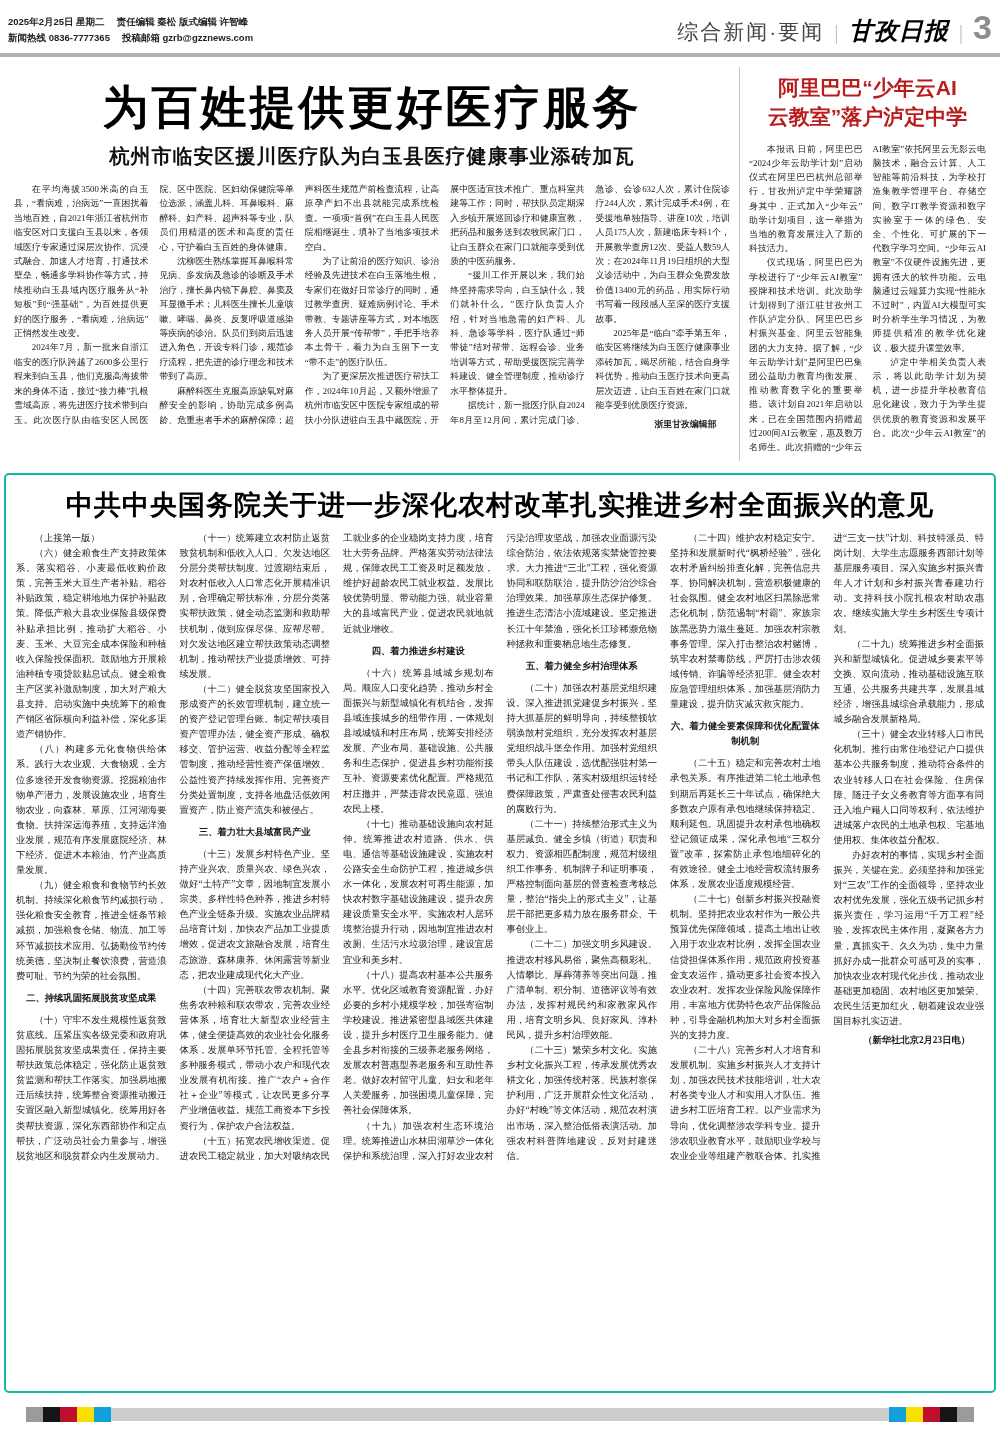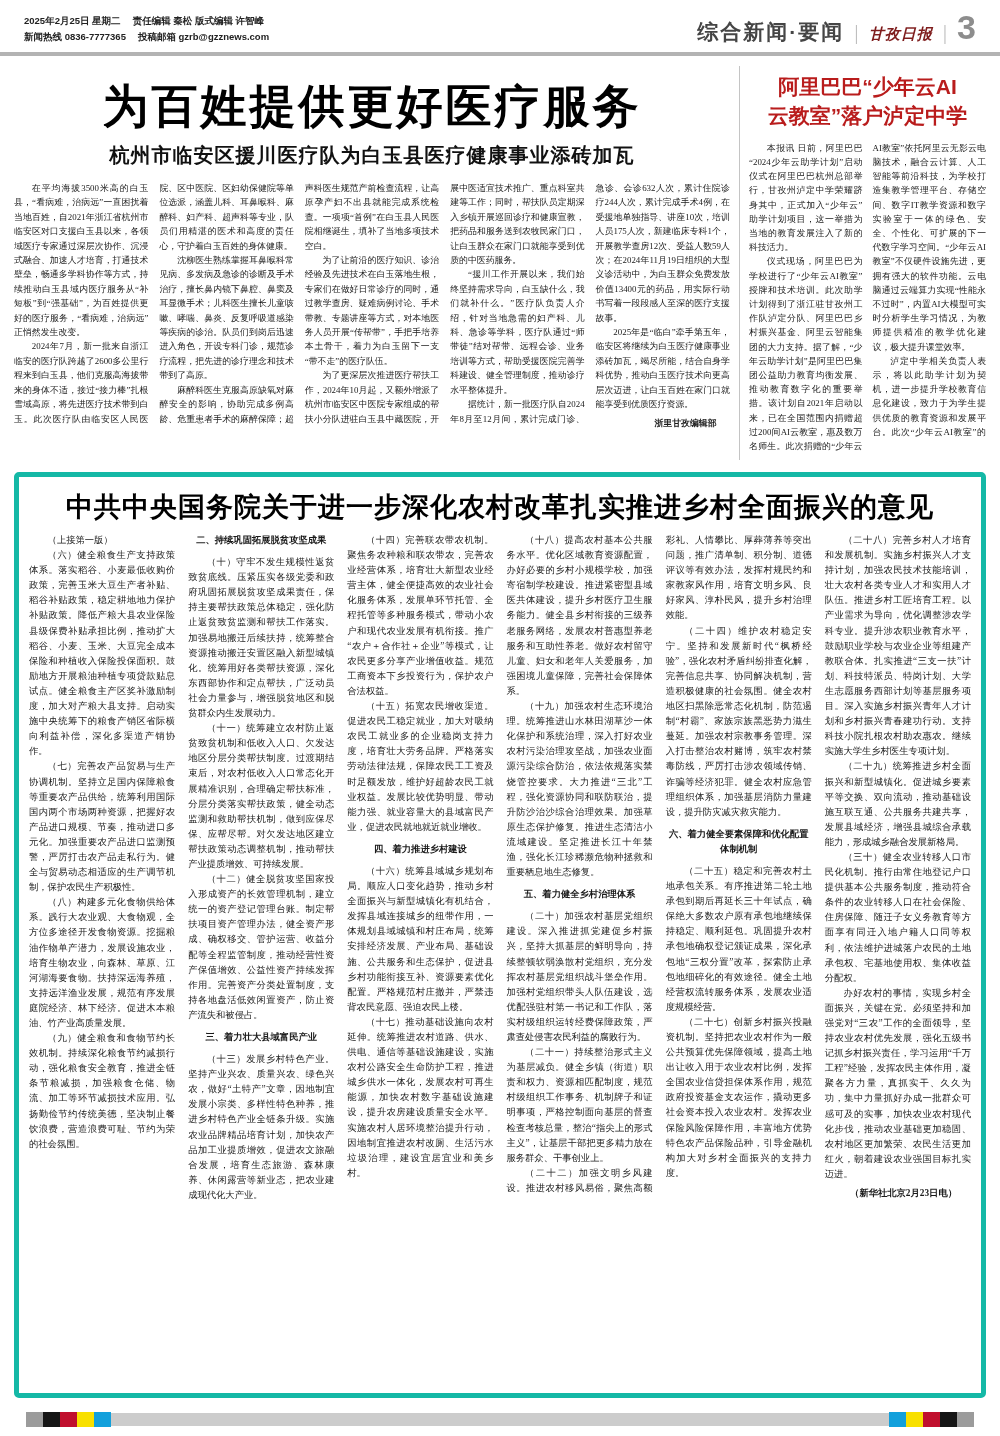--- a/index.html
+++ b/index.html
@@ -1,44 +1,44 @@
 <!DOCTYPE html>
 <html lang="zh"><head>
 <meta charset="utf-8">
 <style>
   html,body{margin:0;padding:0;background:#e8e8e8;}
   .page{position:relative;width:1000px;height:1436px;margin:0 auto;background:#ffffff;
         font-family:"Liberation Serif",serif;color:#1a1a1a;overflow:hidden;}
   
-  .masthead{display:flex;justify-content:space-between;align-items:flex-end;padding:12px 24px 4px;}
+  .masthead{display:flex;justify-content:space-between;align-items:flex-end;padding:12px 8px 4px;}
   .mh-left{font-family:"Liberation Sans",sans-serif;font-size:9.5px;line-height:1.75;color:#222;font-weight:700;}
   .mh-left span{margin-right:12px;}
   .mh-right{display:flex;align-items:baseline;gap:10px;}
-  .section-label{font-family:"Liberation Sans",sans-serif;font-size:21px;font-weight:700;color:#454545;letter-spacing:2px;}
+  .section-label{font-family:"Liberation Sans",sans-serif;font-size:21px;font-weight:400;color:#454545;letter-spacing:2px;}
   .mh-sep{color:#bfbfbf;font-size:22px;font-weight:300;}
-  .brand{font-size:15px;font-weight:900;font-style:italic;color:#7f1d1d;letter-spacing:1px;text-align:right;}
+  .brand{font-size:24px;font-weight:900;font-style:italic;color:#000000;letter-spacing:1px;text-align:right;}
   .pageno{font-family:"Liberation Sans",sans-serif;font-size:34px;font-weight:900;color:#8d8d8d;line-height:.9;}
   .rule{height:4px;background:#b3b3b3;margin:2px 0 0;}
   
   .top{display:flex;padding:4px 14px 0;height:404px;}
   .main-article{width:716px;}
   .main-title{font-family:"Liberation Sans",sans-serif;font-size:46px;font-weight:900;letter-spacing:3px;
               text-align:center;margin:16px 0 4px;color:#000;}
   .main-subtitle{font-family:"Liberation Sans",sans-serif;font-size:20px;font-weight:700;letter-spacing:1px;
                  text-align:center;margin:2px 0 12px;color:#111;}
   .main-body{height:266px;column-count:5;column-gap:11px;font-size:8.9px;line-height:14.4px;
              text-align:justify;overflow:hidden;}
   .vdiv{width:1px;background:#c4c4c4;margin:6px 9px 4px 9px;}
   .side-article{flex:1;}
   .side-title{font-family:"Liberation Sans",sans-serif;font-size:21px;font-weight:800;line-height:1.4;
               text-align:center;margin:12px 0 10px;color:#b91c1c;}
   .side-body{height:322px;column-count:2;column-gap:10px;font-size:8.9px;line-height:14.2px;
              text-align:justify;overflow:hidden;}
   
-  .doc-box{margin:8px 14px 0;border:5px solid #14b8a6;border-radius:5px;padding:4px 10px 8px;}
+  .doc-box{margin:8px 4px 0;border:2px solid #14b8a6;border-radius:5px;padding:4px 10px 8px;}
   .doc-title{font-family:"Liberation Sans",sans-serif;font-size:27px;font-weight:900;letter-spacing:1px;
              text-align:center;margin:8px 0 8px;color:#000;}
   .doc-body{height:852px;column-count:6;column-gap:13px;font-size:9.3px;line-height:15.1px;
             text-align:justify;overflow:hidden;}
   
   .col-p{margin:0;text-indent:2em;}
   .col-note{margin:0;text-indent:2em;}
   .col-h{margin:7px 0;text-indent:0;text-align:center;font-weight:800;
          font-family:"Liberation Sans",sans-serif;break-after:avoid;}
   .col-by{margin:4px 0 0;text-indent:0;text-align:right;padding-right:1.5em;font-weight:700;}
@@ -103,40 +103,40 @@
           <p class="col-p">泸定中学相关负责人表示，将以此助学计划为契机，进一步提升学校教育信息化建设，致力于为学生提供优质的教育资源和发展平台。此次“少年云AI教室”的引入，是泸定中学探索未来教育模式的又一重要举措。</p>
         </div>
     </article>
   </section>
 
   <section class="doc-box">
     <h2 class="doc-title">中共中央国务院关于进一步深化农村改革扎实推进乡村全面振兴的意见</h2>
     <div class="doc-body">
         <p class="col-note">（上接第一版）</p>
         <p class="col-p">（六）健全粮食生产支持政策体系。落实稻谷、小麦最低收购价政策，完善玉米大豆生产者补贴、稻谷补贴政策，稳定耕地地力保护补贴政策。降低产粮大县农业保险县级保费补贴承担比例，推动扩大稻谷、小麦、玉米、大豆完全成本保险和种植收入保险投保面积。鼓励地方开展粮油种植专项贷款贴息试点。健全粮食主产区奖补激励制度，加大对产粮大县支持。启动实施中央统筹下的粮食产销区省际横向利益补偿，深化多渠道产销协作。</p>
-        <p class="col-p">（七）完善农产品贸易与生产协调机制。坚持立足国内保障粮食等重要农产品供给，统筹利用国际国内两个市场两种资源，把握好农产品进口规模、节奏，推动进口多元化。加强重要农产品进口监测预警，严厉打击农产品走私行为。健全与贸易动态相适应的生产调节机制，保护农民生产积极性。</p>
         <p class="col-p">（八）构建多元化食物供给体系。践行大农业观、大食物观，全方位多途径开发食物资源。挖掘粮油作物单产潜力，发展设施农业，培育生物农业，向森林、草原、江河湖海要食物。扶持深远海养殖，支持远洋渔业发展，规范有序发展庭院经济、林下经济。促进木本粮油、竹产业高质量发展。</p>
         <p class="col-p">（九）健全粮食和食物节约长效机制。持续深化粮食节约减损行动，强化粮食安全教育，推进全链条节粮减损，加强粮食仓储、物流、加工等环节减损技术应用。弘扬勤俭节约传统美德，坚决制止餐饮浪费，营造浪费可耻、节约为荣的社会氛围。</p>
         <p class="col-h">二、持续巩固拓展脱贫攻坚成果</p>
         <p class="col-p">（十）守牢不发生规模性返贫致贫底线。压紧压实各级党委和政府巩固拓展脱贫攻坚成果责任，保持主要帮扶政策总体稳定，强化防止返贫致贫监测和帮扶工作落实。加强易地搬迁后续扶持，统筹整合资源推动搬迁安置区融入新型城镇化。统筹用好各类帮扶资源，深化东西部协作和定点帮扶，广泛动员社会力量参与，增强脱贫地区和脱贫群众内生发展动力。</p>
         <p class="col-p">（十一）统筹建立农村防止返贫致贫机制和低收入人口、欠发达地区分层分类帮扶制度。过渡期结束后，对农村低收入人口常态化开展精准识别，合理确定帮扶标准，分层分类落实帮扶政策，健全动态监测和救助帮扶机制，做到应保尽保、应帮尽帮。对欠发达地区建立帮扶政策动态调整机制，推动帮扶产业提质增效、可持续发展。</p>
         <p class="col-p">（十二）健全脱贫攻坚国家投入形成资产的长效管理机制，建立统一的资产登记管理台账。制定帮扶项目资产管理办法，健全资产形成、确权移交、管护运营、收益分配等全程监管制度，推动经营性资产保值增效、公益性资产持续发挥作用。完善资产分类处置制度，支持各地盘活低效闲置资产，防止资产流失和被侵占。</p>
         <p class="col-h">三、着力壮大县域富民产业</p>
         <p class="col-p">（十三）发展乡村特色产业。坚持产业兴农、质量兴农、绿色兴农，做好“土特产”文章，因地制宜发展小宗类、多样性特色种养，推进乡村特色产业全链条升级。实施农业品牌精品培育计划，加快农产品加工业提质增效，促进农文旅融合发展，培育生态旅游、森林康养、休闲露营等新业态，把农业建成现代化大产业。</p>
         <p class="col-p">（十四）完善联农带农机制。聚焦务农种粮和联农带农，完善农业经营体系，培育壮大新型农业经营主体，健全便捷高效的农业社会化服务体系，发展单环节托管、全程托管等多种服务模式，带动小农户和现代农业发展有机衔接。推广“农户＋合作社＋企业”等模式，让农民更多分享产业增值收益。规范工商资本下乡投资行为，保护农户合法权益。</p>
         <p class="col-p">（十五）拓宽农民增收渠道。促进农民工稳定就业，加大对吸纳农民工就业多的企业稳岗支持力度，培育壮大劳务品牌。严格落实劳动法律法规，保障农民工工资及时足额发放，维护好超龄农民工就业权益。发展比较优势明显、带动能力强、就业容量大的县域富民产业，促进农民就地就近就业增收。</p>
         <p class="col-h">四、着力推进乡村建设</p>
         <p class="col-p">（十六）统筹县域城乡规划布局。顺应人口变化趋势，推动乡村全面振兴与新型城镇化有机结合，发挥县域连接城乡的纽带作用，一体规划县域城镇和村庄布局，统筹安排经济发展、产业布局、基础设施、公共服务和生态保护，促进县乡村功能衔接互补、资源要素优化配置。严格规范村庄撤并，严禁违背农民意愿、强迫农民上楼。</p>
         <p class="col-p">（十七）推动基础设施向农村延伸。统筹推进农村道路、供水、供电、通信等基础设施建设，实施农村公路安全生命防护工程，推进城乡供水一体化，发展农村可再生能源，加快农村数字基础设施建设，提升农房建设质量安全水平。实施农村人居环境整治提升行动，因地制宜推进农村改厕、生活污水垃圾治理，建设宜居宜业和美乡村。</p>
         <p class="col-p">（十八）提高农村基本公共服务水平。优化区域教育资源配置，办好必要的乡村小规模学校，加强寄宿制学校建设。推进紧密型县域医共体建设，提升乡村医疗卫生服务能力。健全县乡村衔接的三级养老服务网络，发展农村普惠型养老服务和互助性养老。做好农村留守儿童、妇女和老年人关爱服务，加强困境儿童保障，完善社会保障体系。</p>
         <p class="col-p">（十九）加强农村生态环境治理。统筹推进山水林田湖草沙一体化保护和系统治理，深入打好农业农村污染治理攻坚战，加强农业面源污染综合防治，依法依规落实禁烧管控要求。大力推进“三北”工程，强化资源协同和联防联治，提升防沙治沙综合治理效果。加强草原生态保护修复。推进生态清洁小流域建设。坚定推进长江十年禁渔，强化长江珍稀濒危物种拯救和重要栖息地生态修复。</p>
         <p class="col-h">五、着力健全乡村治理体系</p>
         <p class="col-p">（二十）加强农村基层党组织建设。深入推进抓党建促乡村振兴，坚持大抓基层的鲜明导向，持续整顿软弱涣散村党组织，充分发挥农村基层党组织战斗堡垒作用。加强村党组织带头人队伍建设，选优配强驻村第一书记和工作队，落实村级组织运转经费保障政策，严肃查处侵害农民利益的腐败行为。</p>
         <p class="col-p">（二十一）持续整治形式主义为基层减负。健全乡镇（街道）职责和权力、资源相匹配制度，规范村级组织工作事务、机制牌子和证明事项，严格控制面向基层的督查检查考核总量，整治“指尖上的形式主义”，让基层干部把更多精力放在服务群众、干事创业上。</p>
         <p class="col-p">（二十二）加强文明乡风建设。推进农村移风易俗，聚焦高额彩礼、人情攀比、厚葬薄养等突出问题，推广清单制、积分制、道德评议等有效办法，发挥村规民约和家教家风作用，培育文明乡风、良好家风、淳朴民风，提升乡村治理效能。</p>
+        <p class="col-p">（二十三）繁荣乡村文化。实施乡村文化振兴工程，传承发展优秀农耕文化，加强传统村落、民族村寨保护利用，广泛开展群众性文化活动，办好“村晚”等文体活动，规范农村演出市场，深入整治低俗表演活动。加强农村科普阵地建设，反对封建迷信。</p>
         <p class="col-p">（二十四）维护农村稳定安宁。坚持和发展新时代“枫桥经验”，强化农村矛盾纠纷排查化解，完善信息共享、协同解决机制，营造积极健康的社会氛围。健全农村地区扫黑除恶常态化机制，防范遏制“村霸”、家族宗族黑恶势力滋生蔓延。加强农村宗教事务管理。深入打击整治农村赌博，筑牢农村禁毒防线，严厉打击涉农领域传销、诈骗等经济犯罪。健全农村应急管理组织体系，加强基层消防力量建设，提升防灾减灾救灾能力。</p>
         <p class="col-h">六、着力健全要素保障和优化配置体制机制</p>
         <p class="col-p">（二十五）稳定和完善农村土地承包关系。有序推进第二轮土地承包到期后再延长三十年试点，确保绝大多数农户原有承包地继续保持稳定、顺利延包。巩固提升农村承包地确权登记颁证成果，深化承包地“三权分置”改革，探索防止承包地细碎化的有效途径。健全土地经营权流转服务体系，发展农业适度规模经营。</p>
         <p class="col-p">（二十七）创新乡村振兴投融资机制。坚持把农业农村作为一般公共预算优先保障领域，提高土地出让收入用于农业农村比例，发挥全国农业信贷担保体系作用，规范政府投资基金支农运作，撬动更多社会资本投入农业农村。发挥农业保险风险保障作用，丰富地方优势特色农产品保险品种，引导金融机构加大对乡村全面振兴的支持力度。</p>
         <p class="col-p">（二十八）完善乡村人才培育和发展机制。实施乡村振兴人才支持计划，加强农民技术技能培训，壮大农村各类专业人才和实用人才队伍。推进乡村工匠培育工程。以产业需求为导向，优化调整涉农学科专业。提升涉农职业教育水平，鼓励职业学校与农业企业等组建产教联合体。扎实推进“三支一扶”计划、科技特派员、特岗计划、大学生志愿服务西部计划等基层服务项目。深入实施乡村振兴青年人才计划和乡村振兴青春建功行动。支持科技小院扎根农村助农惠农。继续实施大学生乡村医生专项计划。</p>
         <p class="col-p">（二十九）统筹推进乡村全面振兴和新型城镇化。促进城乡要素平等交换、双向流动，推动基础设施互联互通、公共服务共建共享，发展县域经济，增强县城综合承载能力，形成城乡融合发展新格局。</p>
         <p class="col-p">（三十）健全农业转移人口市民化机制。推行由常住地登记户口提供基本公共服务制度，推动符合条件的农业转移人口在社会保险、住房保障、随迁子女义务教育等方面享有同迁入地户籍人口同等权利，依法维护进城落户农民的土地承包权、宅基地使用权、集体收益分配权。</p>
         <p class="col-p">办好农村的事情，实现乡村全面振兴，关键在党。必须坚持和加强党对“三农”工作的全面领导，坚持农业农村优先发展，强化五级书记抓乡村振兴责任，学习运用“千万工程”经验，发挥农民主体作用，凝聚各方力量，真抓实干、久久为功，集中力量抓好办成一批群众可感可及的实事，加快农业农村现代化步伐，推动农业基础更加稳固、农村地区更加繁荣、农民生活更加红火，朝着建设农业强国目标扎实迈进。</p>
         <p class="col-by">（新华社北京2月23日电）</p>
       </div>

